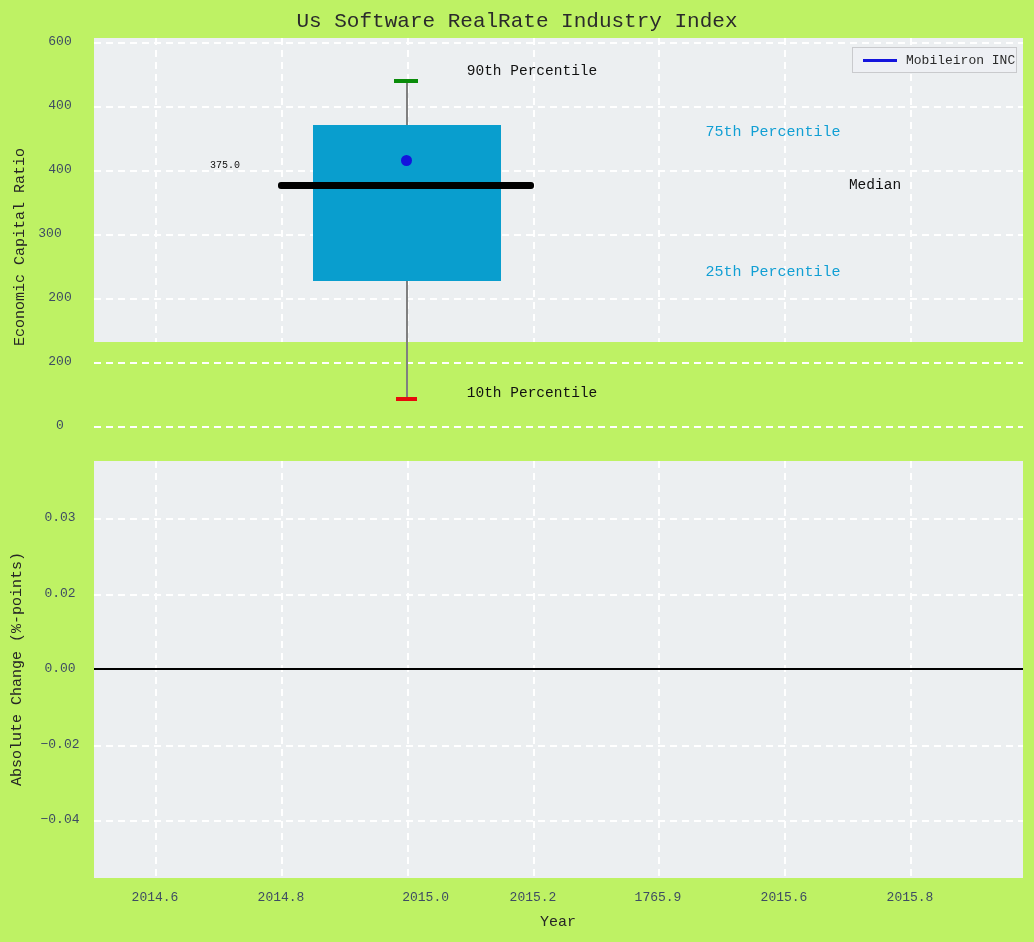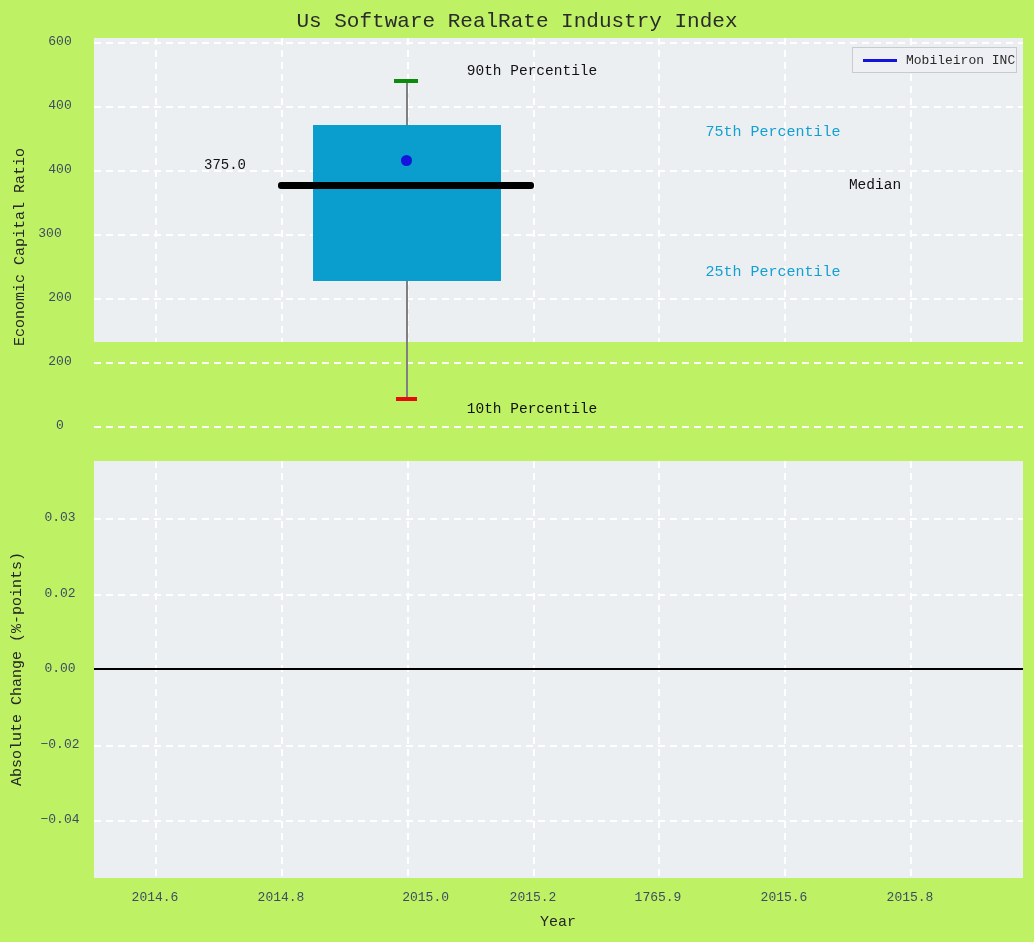--- a/index.html
+++ b/index.html
@@ -15,21 +15,21 @@
   .title{position:absolute;left:517px;top:21px;transform:translate(-50%,-50%);
     font-size:21px;color:#2b2b2b;white-space:nowrap;}
   .axis-label{position:absolute;font-size:15px;color:#262626;white-space:nowrap;}
   .rot{transform:translate(-50%,-50%) rotate(-90deg);}
   .tick{position:absolute;font-size:13px;color:#3e4c63;line-height:16px;}
   .ytick{width:52px;text-align:center;}
   .xtick{width:84px;text-align:center;}
   .ann{position:absolute;transform:translate(-50%,-50%);white-space:nowrap;}
   .ann-big{font-size:14.5px;color:#111111;}
   .ann-small-cyan{font-size:15px;color:#119fd4;}
-  .ann-small-black{font-size:14px;color:#111111;}
+  .ann-small-black{font-size:10px;color:#111111;}
   .box-rect{position:absolute;left:219px;top:87px;width:188px;height:156px;background:#099ece;}
   .whisker{position:absolute;left:312px;top:43px;width:1.5px;height:318px;background:#808080;}
   .cap{position:absolute;height:3.5px;}
   .cap-top{left:300px;top:41px;width:24px;background:#0a8c0a;}
   .cap-bottom{left:302px;top:359px;width:21px;background:#e60c0c;}
   .median-line{position:absolute;left:184px;top:144px;width:256px;height:6.5px;background:#000000;border-radius:3px;}
   .company-dot{position:absolute;left:307px;top:117px;width:11px;height:11px;border-radius:50%;background:#1414dd;}
   .legend{position:absolute;left:758px;top:9px;width:165px;height:26px;
     background:#eef0f4;border:1px solid #c9cacd;border-radius:0;
     display:flex;align-items:center;gap:9px;padding:0 10px;box-sizing:border-box;text-align:center;}
@@ -67,21 +67,21 @@
     <div class="cap cap-top"></div>
     <div class="cap cap-bottom"></div>
     <div class="median-line"></div>
     <div class="company-dot"></div>
 
     <div class="ann ann-big" style="left:438px;top:33px;">90th Percentile</div>
     <div class="ann ann-small-cyan" style="left:679px;top:94px;">75th Percentile</div>
     <div class="ann ann-big" style="left:781px;top:147px;">Median</div>
     <div class="ann ann-small-black" style="left:131px;top:127px;">375.0</div>
     <div class="ann ann-small-cyan" style="left:679px;top:234px;">25th Percentile</div>
-    <div class="ann ann-big" style="left:438px;top:371px;">10th Percentile</div>
+    <div class="ann ann-big" style="left:438px;top:355px;">10th Percentile</div>
 
     <div class="legend">
       <div class="legend-line"></div>
       <div class="legend-text">Mobileiron INC</div>
     </div>
   </div>
 
   <div class="tick ytick" style="left:34px;top:34px;">600</div>
   <div class="tick ytick" style="left:34px;top:98px;">400</div>
   <div class="tick ytick" style="left:34px;top:162px;">400</div>

